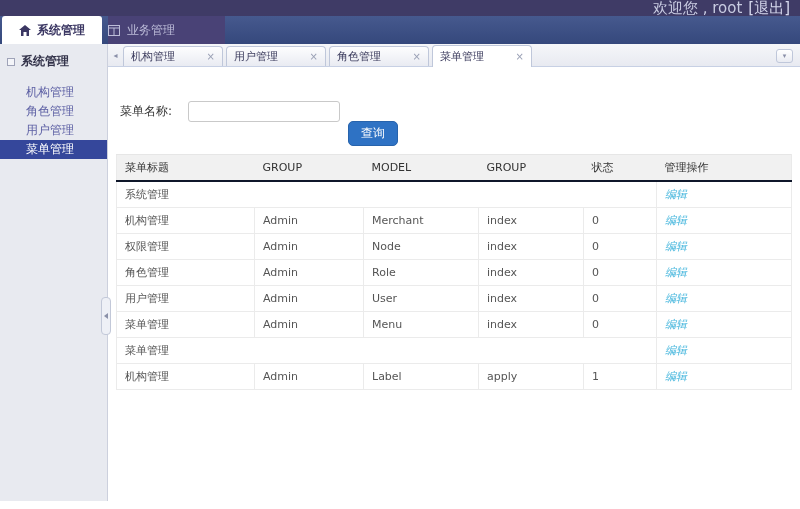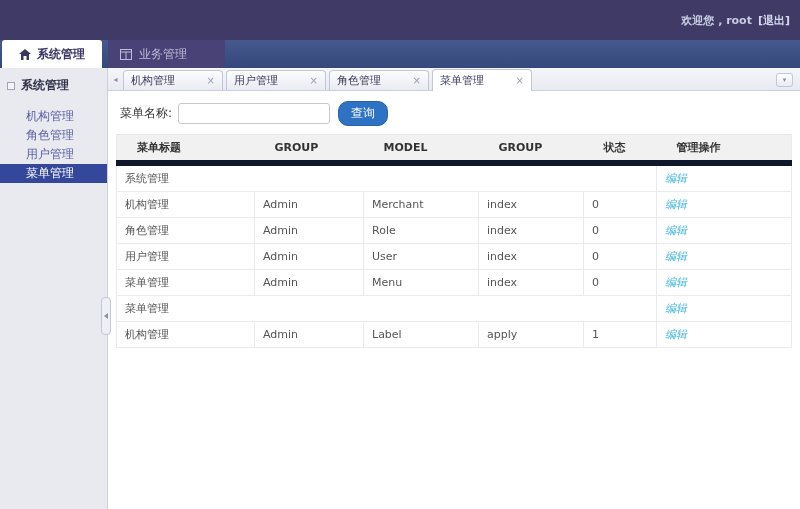--- a/index.html
+++ b/index.html
@@ -1,26 +1,26 @@
 <!DOCTYPE html>
 <html><head>
 <meta charset="utf-8">
 <style>
   * { box-sizing: border-box; margin: 0; padding: 0; }
   html,body { width:800px; height:509px; overflow:hidden; }
   body { font-family:"DejaVu Sans","Liberation Sans",sans-serif; background:#fff; position:relative; }
 
   
-  .topbar { height:40px; background:#3f3b66; display:flex; justify-content:flex-end; align-items:center; padding-right:10px; gap:6px; font-size:11px; color:#c9cce2;font-weight:bold; }
+  .topbar { height:16px; background:#3f3b66; display:flex; justify-content:flex-end; align-items:center; padding-right:10px; gap:6px; font-size:15px; color:#c9cce2; }
   .topbar a { color:#d6d9ee; text-decoration:none; }
 
   
   .navstrip { height:28px; background:linear-gradient(#46598e,#35487c); position:relative; }
   .nav-tab-active { position:absolute; left:2px; top:0; width:100px; height:28px; background:#fff; border-radius:3px 3px 0 0; display:flex; align-items:center; justify-content:center; gap:6px; color:#3b3763; font-weight:bold; font-size:12px; cursor:pointer; }
-  .nav-tab { position:absolute; left:108px; top:0; width:117px; height:28px; background:#494276; color:#bdbdd9; display:flex; align-items:center; gap:7px; padding-left:12px; font-size:12px; cursor:pointer; }
+  .nav-tab { position:absolute; left:108px; top:0; width:117px; height:28px; background:#494276; color:#bdbdd9; display:flex; align-items:center; gap:7px; font-size:12px; cursor:pointer; }
   .nav-icon { display:inline-flex; }
 
   
   .bodywrap { display:flex; height:457px; }
   .sidebar { width:108px; background:#e8eaf0; border-right:1px solid #ccd0dd; padding-top:6px; flex-shrink:0; }
   .sidebar-group-title { display:flex; align-items:center; gap:6px; padding:3px 6px 3px 7px; font-size:12px; font-weight:bold; color:#33334a; margin-bottom:10px; cursor:pointer; }
   .box-icon { width:8px; height:8px; border:1px solid #9fa3b8; background:#f4f5f9; display:inline-block; }
   .sidebar-item { height:19px; line-height:19px; padding-left:26px; font-size:12px; color:#5d60a4; cursor:pointer; }
   .sidebar-item.active { background:#35479b; color:#fff; }
 
@@ -29,30 +29,30 @@
   
   .tabbar { height:23px; background:linear-gradient(#f5f6f9,#e8eaf1); border-bottom:1px solid #c7d0e4; display:flex; align-items:flex-end; padding-left:2px; position:relative; flex-shrink:0; }
   .tab-scroll { width:11px; height:13px; margin:0 2px 4px 0; color:#8a8fa8; font-size:8px; display:flex; align-items:center; justify-content:center; cursor:pointer; }
   .ctab { display:flex; align-items:center; justify-content:space-between; width:100px; height:20px; margin-right:3px; padding:0 7px; border:1px solid #bfc7da; border-bottom:none; border-radius:4px 4px 0 0; background:linear-gradient(#fdfdfe,#e9ebf2); font-size:11px; color:#3c3c5e; cursor:pointer; white-space:nowrap; }
   .ctab.active { background:#fff; height:22px; margin-bottom:-1px; z-index:2; }
   .ctab .close { color:#9aa0b5; font-size:10px; margin-left:4px; cursor:pointer; }
   .tab-overflow { position:absolute; right:7px; top:5px; width:17px; height:14px; border:1px solid #bfc7da; border-radius:3px; background:linear-gradient(#ffffff,#e9ebf2); color:#8a8fa8; font-size:7px; display:flex; align-items:center; justify-content:center; cursor:pointer; }
 
   
   .search-row { display:flex; align-items:center; padding:10px 8px 8px 12px; font-size:12px; color:#333; flex-shrink:0; }
-  .search-row label { margin-right:6px;text-align:right; }
+  .search-row label { margin-right:16px;text-align:right; }
   .search-input { width:152px; height:21px; border:1px solid #c9c9c9; border-radius:3px; padding:0 5px; font-size:12px; }
-  .btn { font-size:12px; color:#fff; padding:3px 12px; border-radius:10px; cursor:pointer; font-family:inherit; }
+  .btn { font-size:12px; color:#fff; padding:3px 12px; border-radius:5px; cursor:pointer; font-family:inherit;margin-top:44px; }
   .btn-query { background:#2e72c4; border:1px solid #2763ac; margin-left:8px; }
   .btn-add { background:#5cb85c; border:1px solid #4cae4c; margin-left:15px; }
 
   
   .table-wrap { padding:0 8px; }
   table { width:100%; border-collapse:collapse; font-size:11px; table-layout:fixed; }
-  th { background:#f1f1f1; color:#333; font-weight:bold; text-align:left; padding:5px 20px; border-top:1px solid #e6e6e6; border-bottom:6px solid #0f172a; height:23px; }
+  th { background:#f1f1f1; color:#333; font-weight:normal; text-align:left; padding:5px 8px; border-top:1px solid #e6e6e6; border-bottom:2px solid #0f172a; height:23px; }
   th:first-child { border-left:1px solid #eaeaea; }
   th:last-child { border-right:1px solid #eaeaea; }
   td { color:#555; padding:5px 8px; border:1px solid #ebebeb; height:24px; overflow:hidden; white-space:nowrap; }
   .edit-link { color:#45b6dd; text-decoration:none;font-style:italic; }
 
   
   .collapse-handle { position:absolute; left:101px; top:297px; width:10px; height:38px; background:#eef0f6; border:1px solid #c2c8d8; border-radius:4px; z-index:10; display:flex; align-items:center; justify-content:center; cursor:pointer; }
   .collapse-handle .arrow { width:0; height:0; border-top:3px solid transparent; border-bottom:3px solid transparent; border-right:4px solid #8a90a8; }
 </style>
 </head>
@@ -156,20 +156,28 @@
             </tr>
             <tr>
               <td>机构管理</td>
               <td>Admin</td>
               <td>Merchant</td>
               <td>index</td>
               <td>0</td>
               <td><a class="edit-link" href="#">编辑</a></td>
             </tr>
             <tr>
+              <td>权限管理</td>
+              <td>Admin</td>
+              <td>Node</td>
+              <td>index</td>
+              <td>0</td>
+              <td><a class="edit-link" href="#">编辑</a></td>
+            </tr>
+            <tr>
               <td>角色管理</td>
               <td>Admin</td>
               <td>Role</td>
               <td>index</td>
               <td>0</td>
               <td><a class="edit-link" href="#">编辑</a></td>
             </tr>
             <tr>
               <td>用户管理</td>
               <td>Admin</td>

